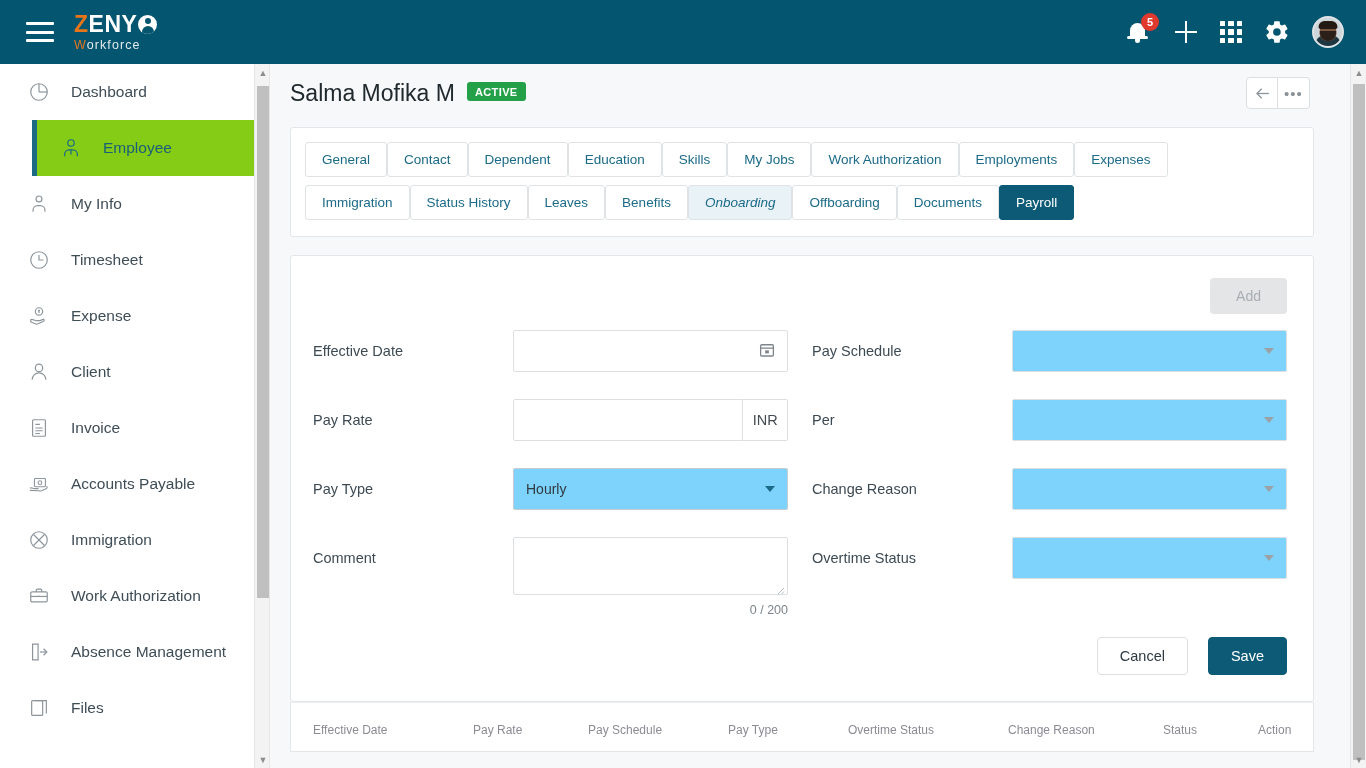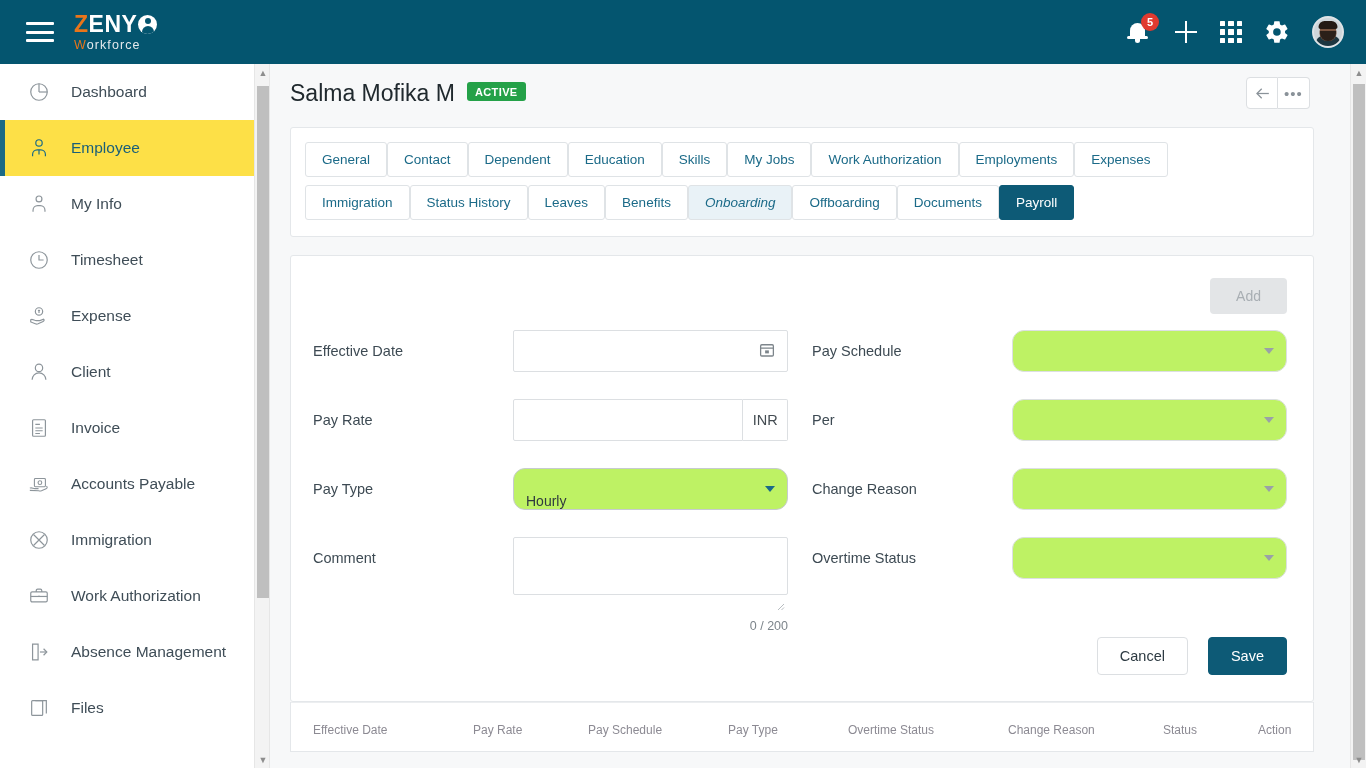--- a/index.html
+++ b/index.html
@@ -124,21 +124,21 @@
     color: #3f4d57; font-size: 15.5px;
     cursor: pointer; position: relative;
     white-space: nowrap;
   }
   .nav-item .nav-icon {
     width: 24px; height: 24px; flex: 0 0 24px;
     display:flex; align-items:center; justify-content:center;
     color: #8d959b;
   }
   .nav-item.active {
-    background: #fde047; color: #1a5f78; font-weight: 400;
+    background: #84cc16; color: #1a5f78; font-weight: 400; margin-left: 32px;
   }
   .nav-item.active::before {
     content:''; position:absolute; left:0; top:0; bottom:0; width:5px; background:#1c6a84;
   }
   .nav-item.active .nav-icon { color: #1a6a85; }
 
   
   .sb-scroll {
     position: absolute; left: 254px; top: 64px;
     width: 16px; height: 704px;
@@ -246,22 +246,22 @@
   .suffix {
     width: 54px; height: 42px;
     border: 1px solid #dcdfe2; border-left: none;
     background: #fff; border-radius: 0 2px 2px 0;
     display:flex; align-items:center; justify-content:center;
     font-size: 14.5px; color: #444c52;
   }
 
   .select {
     width: 100%; height: 42px;
-    border: 1px solid #dcdfe2; background: #bef264; border-radius: 12px;
-    display:flex; align-items:flex-end; padding: 0 12px;
+    border: 1px solid #dcdfe2; background: #7dd3fc; border-radius: 2px;
+    display:flex; align-items:center; padding: 0 12px;
     font-size: 14px; color: #30393f; cursor: pointer; position: relative;
   }
   .select.filled { border-color: #c6cbcf; }
   .caret {
     position:absolute; right: 12px; top: 50%; transform: translateY(-50%);
     width: 0; height: 0;
     border-left: 5.5px solid transparent; border-right: 5.5px solid transparent;
     border-top: 6px solid #9aa1a7;
   }
   .select.filled .caret { border-top-color: #1b6a88; }
@@ -270,21 +270,21 @@
     width: 100%; height: 58px;
     border: 1px solid #dcdfe2; background:#fff; border-radius: 2px;
     resize: none; font-family: "Liberation Sans", sans-serif;
     font-size: 14px; padding: 8px 10px; color:#30393f; outline:none;
   }
   .ta-resize {
     position:absolute; right: 3px; bottom: 22px;
     width: 10px; height: 10px; pointer-events:none; color:#b7bcc0;
   }
   .counter {
-    text-align: right; font-size: 12.5px; color: #7d858b; margin-top: 20px;
+    text-align: right; font-size: 12.5px; color: #7d858b; margin-top: 4px;
   }
 
   .form-actions {
     display:flex; justify-content:flex-end; gap: 20px;
     margin-top: 4px;
   }
   .btn {
     font-size: 14.5px; padding: 10px 22px; border-radius: 4px;
     font-family: "Liberation Sans", sans-serif; cursor: pointer;
   }

